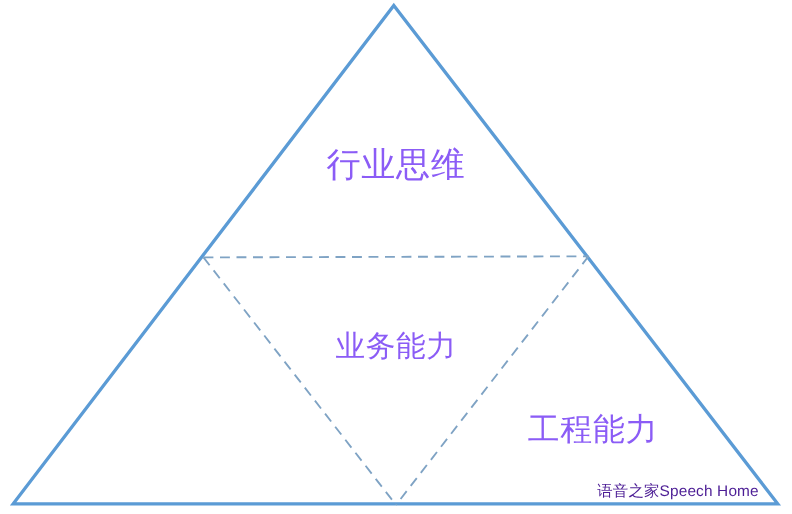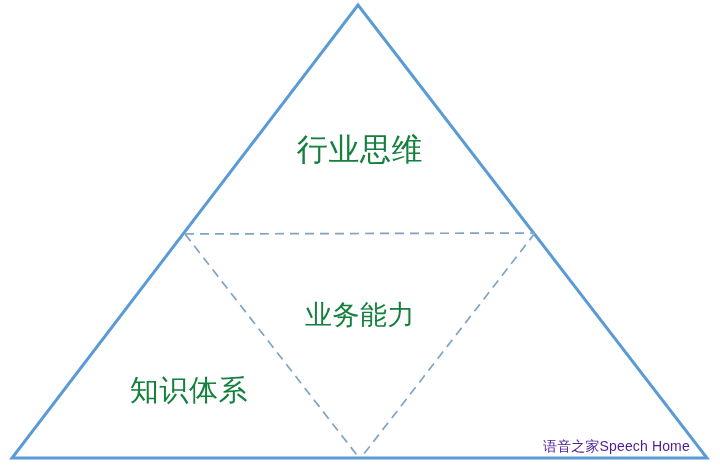--- a/index.html
+++ b/index.html
@@ -24,21 +24,21 @@
   #pyramid-svg {
     position: absolute;
     left: 0;
     top: 0;
     width: 720px;
     height: 467px;
     display: block;
   }
   .label {
     position: absolute;
-    color: #15803d;
+    color: #8b5cf6;
     font-family: "DejaVu Sans", "Liberation Sans", sans-serif;
     font-weight: 400;
     white-space: nowrap;
     letter-spacing: 0.02em;
     transform: translate(-50%, -50%);
     text-align: right;
     user-select: none;
   }
   #label-top {
     left: 360px;
@@ -86,18 +86,18 @@
 
     <line id="dash-left" x1="185" y1="234" x2="360" y2="459" stroke="#7FA3C4" stroke-width="1.7" stroke-dasharray="9 6"></line>
 
     <line id="dash-right" x1="535" y1="233" x2="360" y2="459" stroke="#7FA3C4" stroke-width="1.7" stroke-dasharray="9 6"></line>
   </svg>
 
   <div class="label" id="label-top">行业思维</div>
 
   <div class="label" id="label-middle">业务能力</div>
 
-  <div class="label" id="label-bottom-left">知识体系</div>
 
+  <div class="label" id="label-bottom-right">工程能力</div>
 
   <div id="watermark">语音之家Speech Home</div>
 
 </div>
 
 </body></html>

